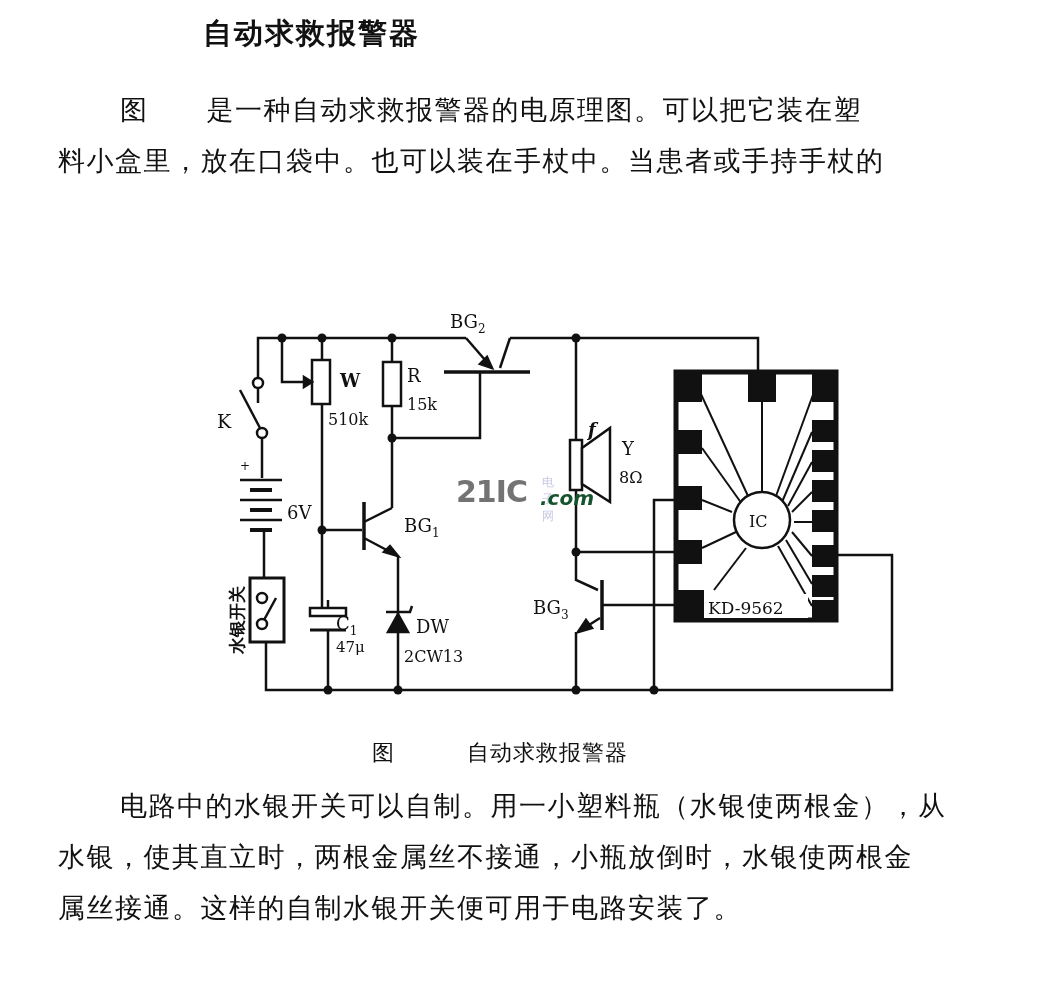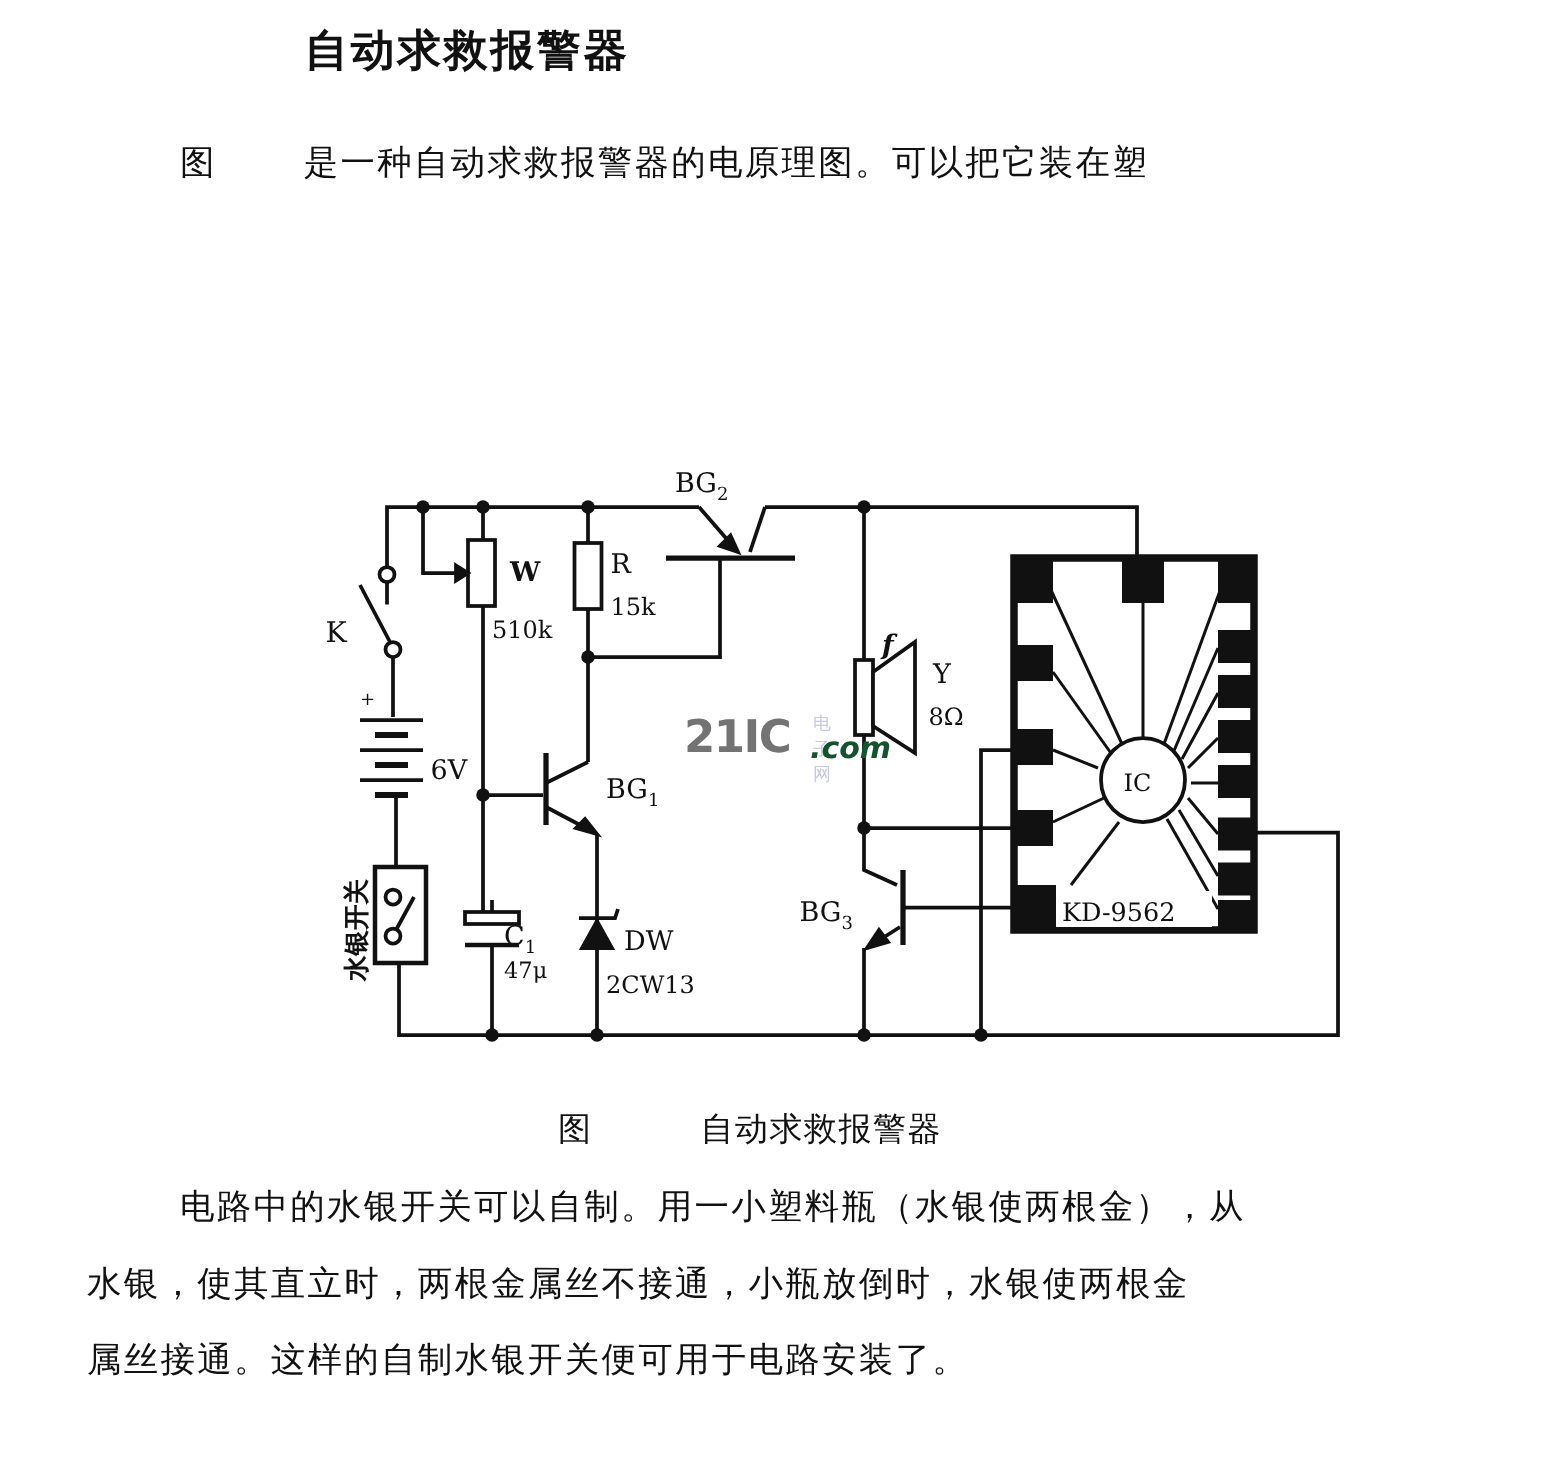--- a/index.html
+++ b/index.html
@@ -1,20 +1,20 @@
 <!DOCTYPE html>
 <html><head>
 <meta charset="utf-8">
 <style>
   html, body { margin: 0; padding: 0; background: #ffffff; }
   body { width: 1042px; height: 986px; position: relative; overflow: hidden;
          font-family: "DejaVu Serif", "Liberation Serif", serif; color: #111; }
   .title { position: absolute; left: 203px; top: 14px; font-size: 29px; font-weight: bold;
            letter-spacing: 2px; font-family: "DejaVu Sans", sans-serif; }
-  .para { position: absolute; left: 58px; width: 960px; font-size: 23px; line-height: 51px;
+  .para { position: absolute; left: 58px; width: 960px; font-size: 27px; line-height: 51px;
           letter-spacing: 1.5px; }
   .para .line { display: block; white-space: nowrap; height: 51px; }
   .p1 { top: 84px; }
   .p2 { top: 780px; }
   .indent { display: inline-block; width: 62px; }
   .fig-gap { display: inline-block; width: 58px; }
   .caption { position: absolute; left: 372px; top: 738px; font-size: 22px; letter-spacing: 1px; }
   .caption .gap { display: inline-block; width: 72px; }
   svg.circuit { position: absolute; left: 0; top: 300px; }
   svg text { font-family: "DejaVu Serif", "Liberation Serif", serif; fill: #111; }
@@ -26,20 +26,21 @@
   .wm-com { position: absolute; left: 84px; top: 12px; font-size: 20px; font-style: italic;
             color: #14532d; font-family: "DejaVu Sans", sans-serif; font-weight: bold; }
 </style>
 </head>
 <body>
 
 <div class="title">自动求救报警器</div>
 
 <div class="para p1">
   <span class="line"><span class="indent"></span><span>图</span><span class="fig-gap"></span><span>是一种自动求救报警器的电原理图。可以把它装在塑</span></span>
+  <span class="line">料小盒里，放在口袋中。也可以装在手杖中。当患者或手持手杖的</span>
 </div>
 
 <svg class="circuit" width="1042" height="420" viewBox="0 300 1042 420" xmlns="http://www.w3.org/2000/svg">
   <g stroke="#111" stroke-width="2.5" fill="none">
 
     <polyline points="258,403 258,338 466,338"></polyline>
     <polyline points="510,338 758,338 758,372"></polyline>
 
     <circle cx="258" cy="383" r="5" fill="#fff"></circle>
     <circle cx="262" cy="433" r="5" fill="#fff"></circle>

